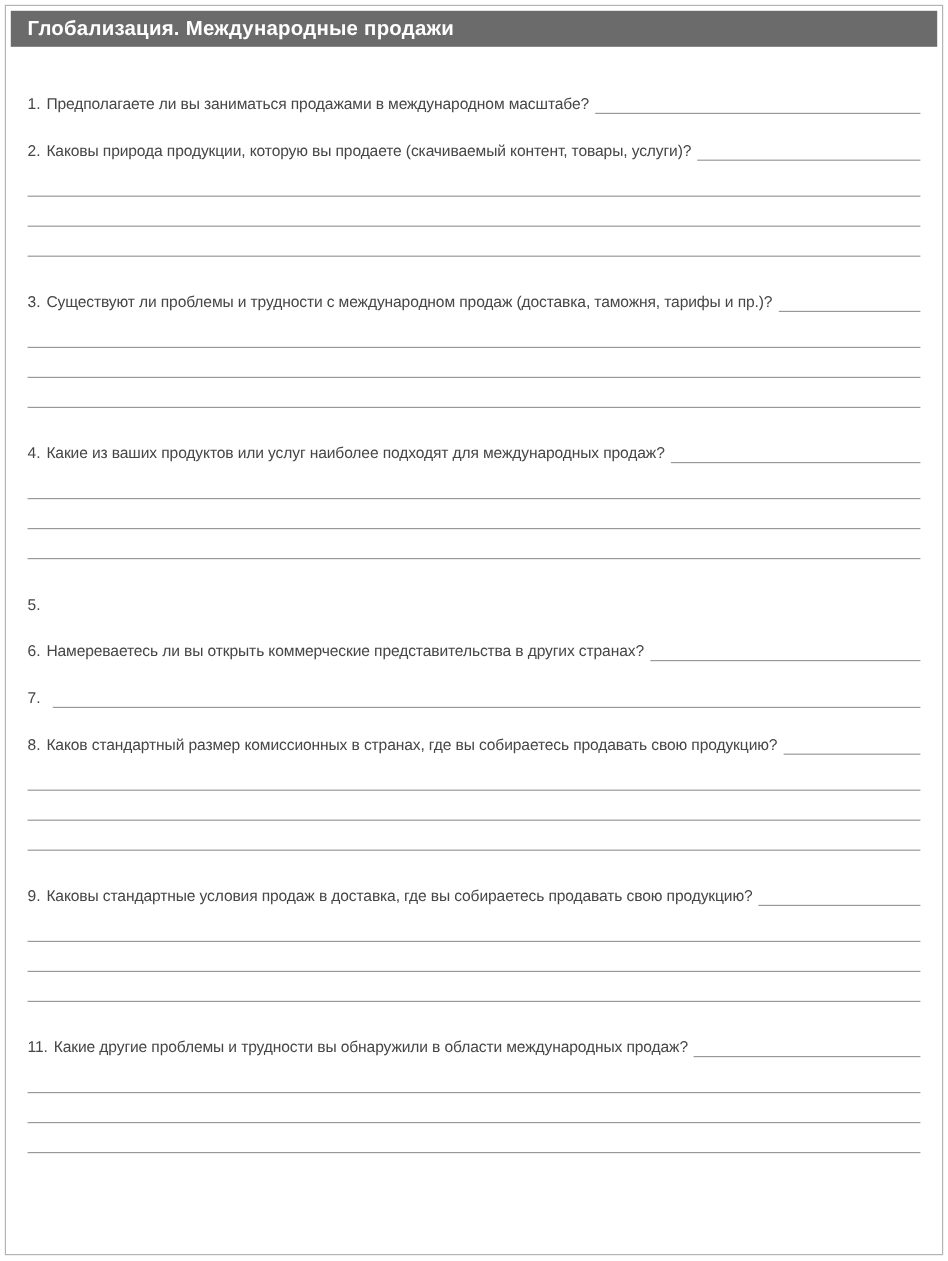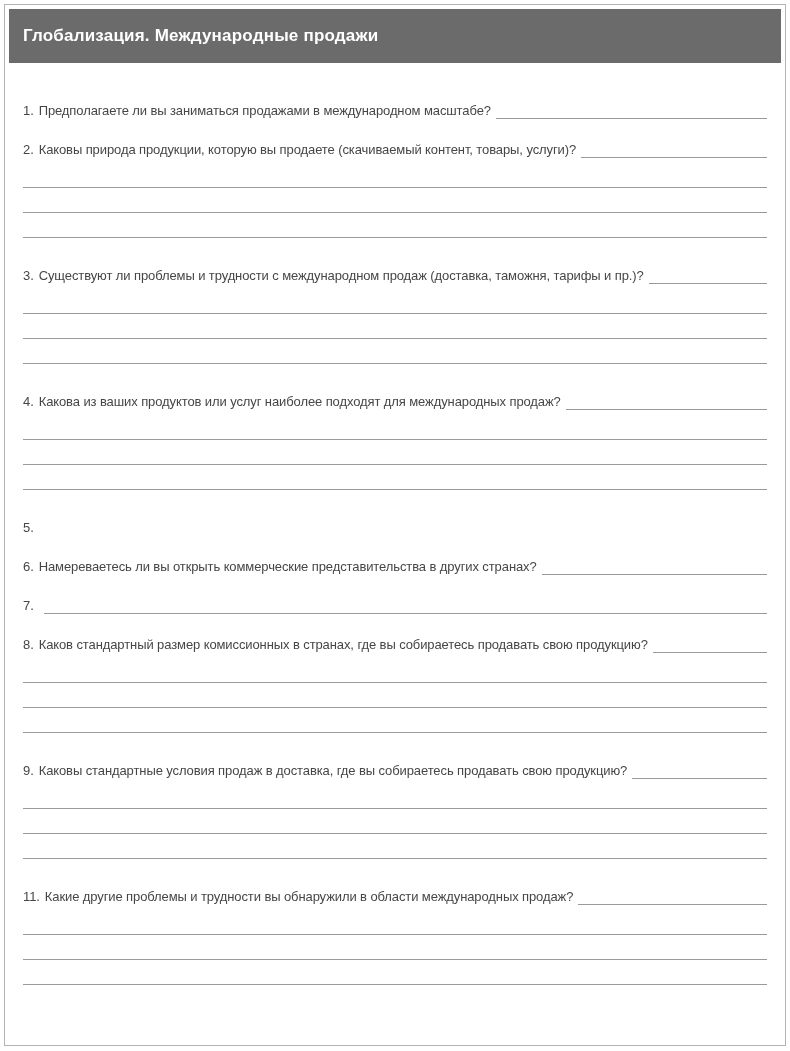--- a/index.html
+++ b/index.html
@@ -13,21 +13,21 @@
   }
   .page {
     position: absolute;
     top: 4px; left: 4px; right: 4px; bottom: 5px;
     border: 1px solid var(--border-color, #b4b4b4);
     background: #ffffff;
     overflow: hidden;
   }
   .page-header {
     margin: 4px;
-    height: 54px;
+    height: 30px;
     background: var(--header-bg, #6b6b6b);
     display: flex;
     align-items: center;
     padding: 0 14px;
   }
   .page-title {
     color: var(--header-text, #ffffff);
     font-size: 17px;
     font-weight: bold;
     letter-spacing: 0.2px;
@@ -90,21 +90,21 @@
           <span class="q-text">Существуют ли проблемы и трудности с международном продаж (доставка, таможня, тарифы и пр.)?</span>
           <span class="fill-line"></span>
         </div>
         <div class="answer-line"></div>
         <div class="answer-line"></div>
         <div class="answer-line"></div>
       </div>
       <div class="question-block has-lines">
         <div class="q-row">
           <span class="q-num">4.</span>
-          <span class="q-text">Какова из ваших продуктов или услуг наиболее подходят для международных продаж?</span>
+          <span class="q-text">Какие из ваших продуктов или услуг наиболее подходят для международных продаж?</span>
           <span class="fill-line"></span>
         </div>
         <div class="answer-line"></div>
         <div class="answer-line"></div>
         <div class="answer-line"></div>
       </div>
       <div class="question-block">
         <div class="q-row">
           <span class="q-num">5.</span>
         </div>

